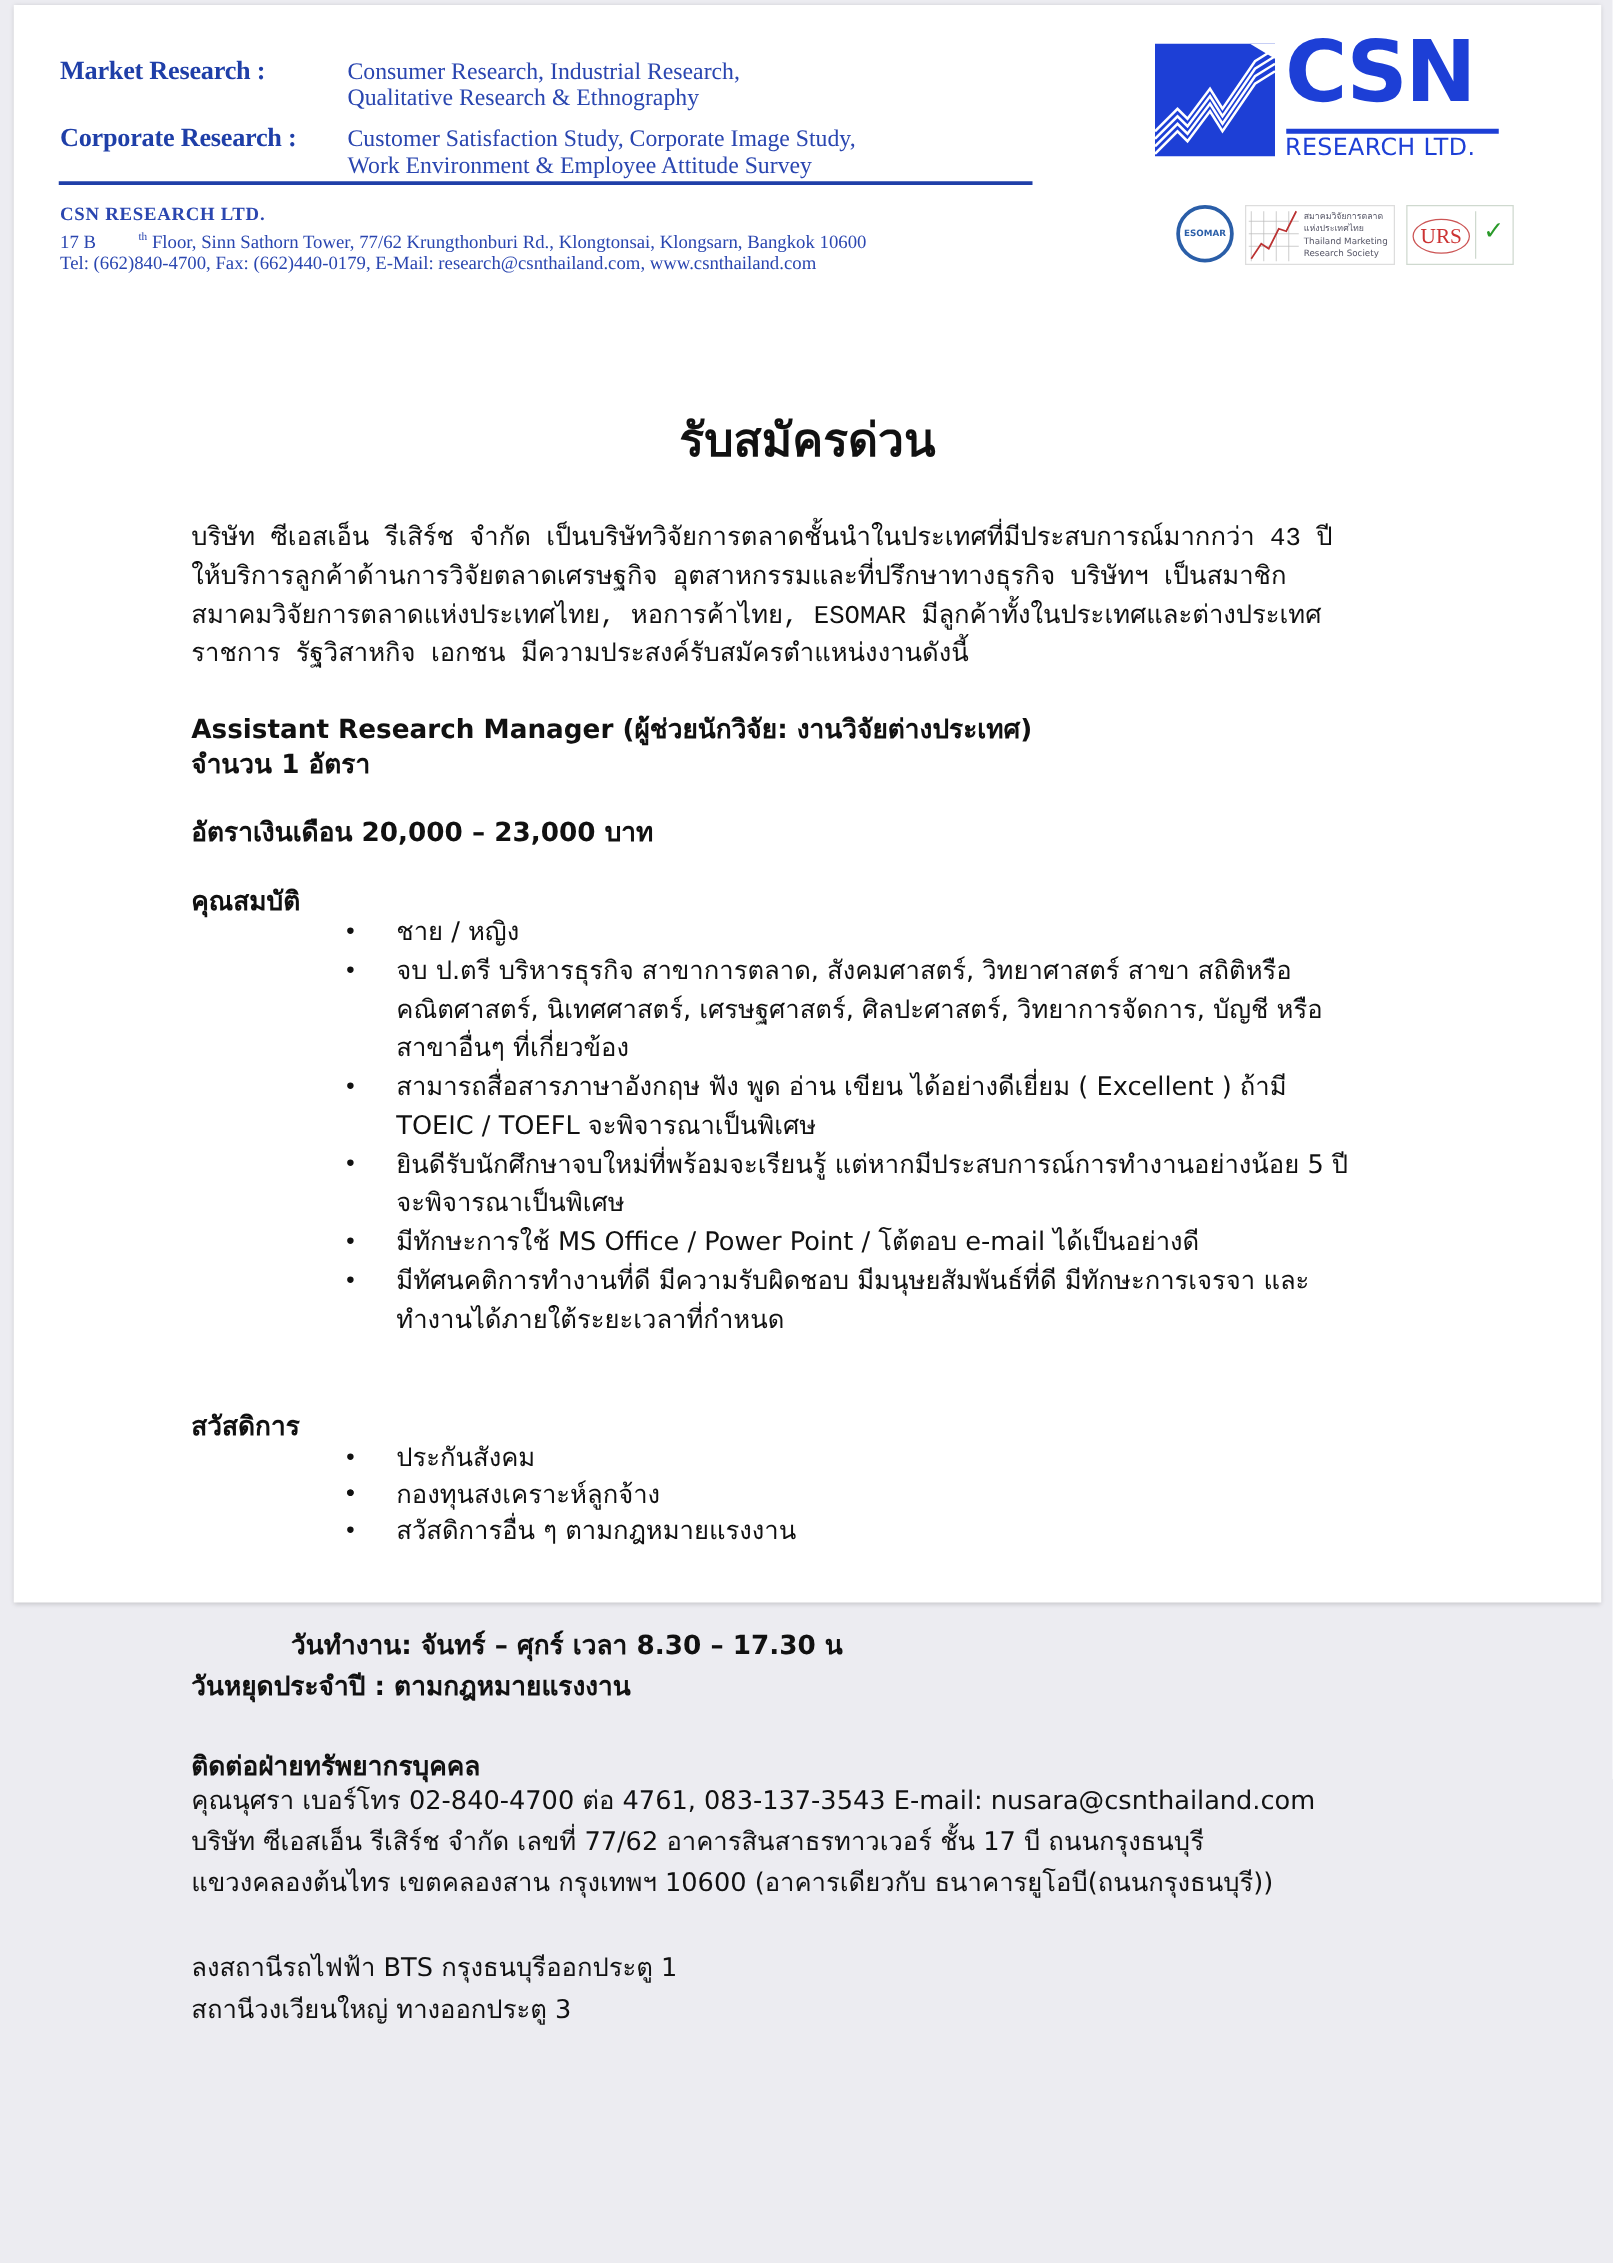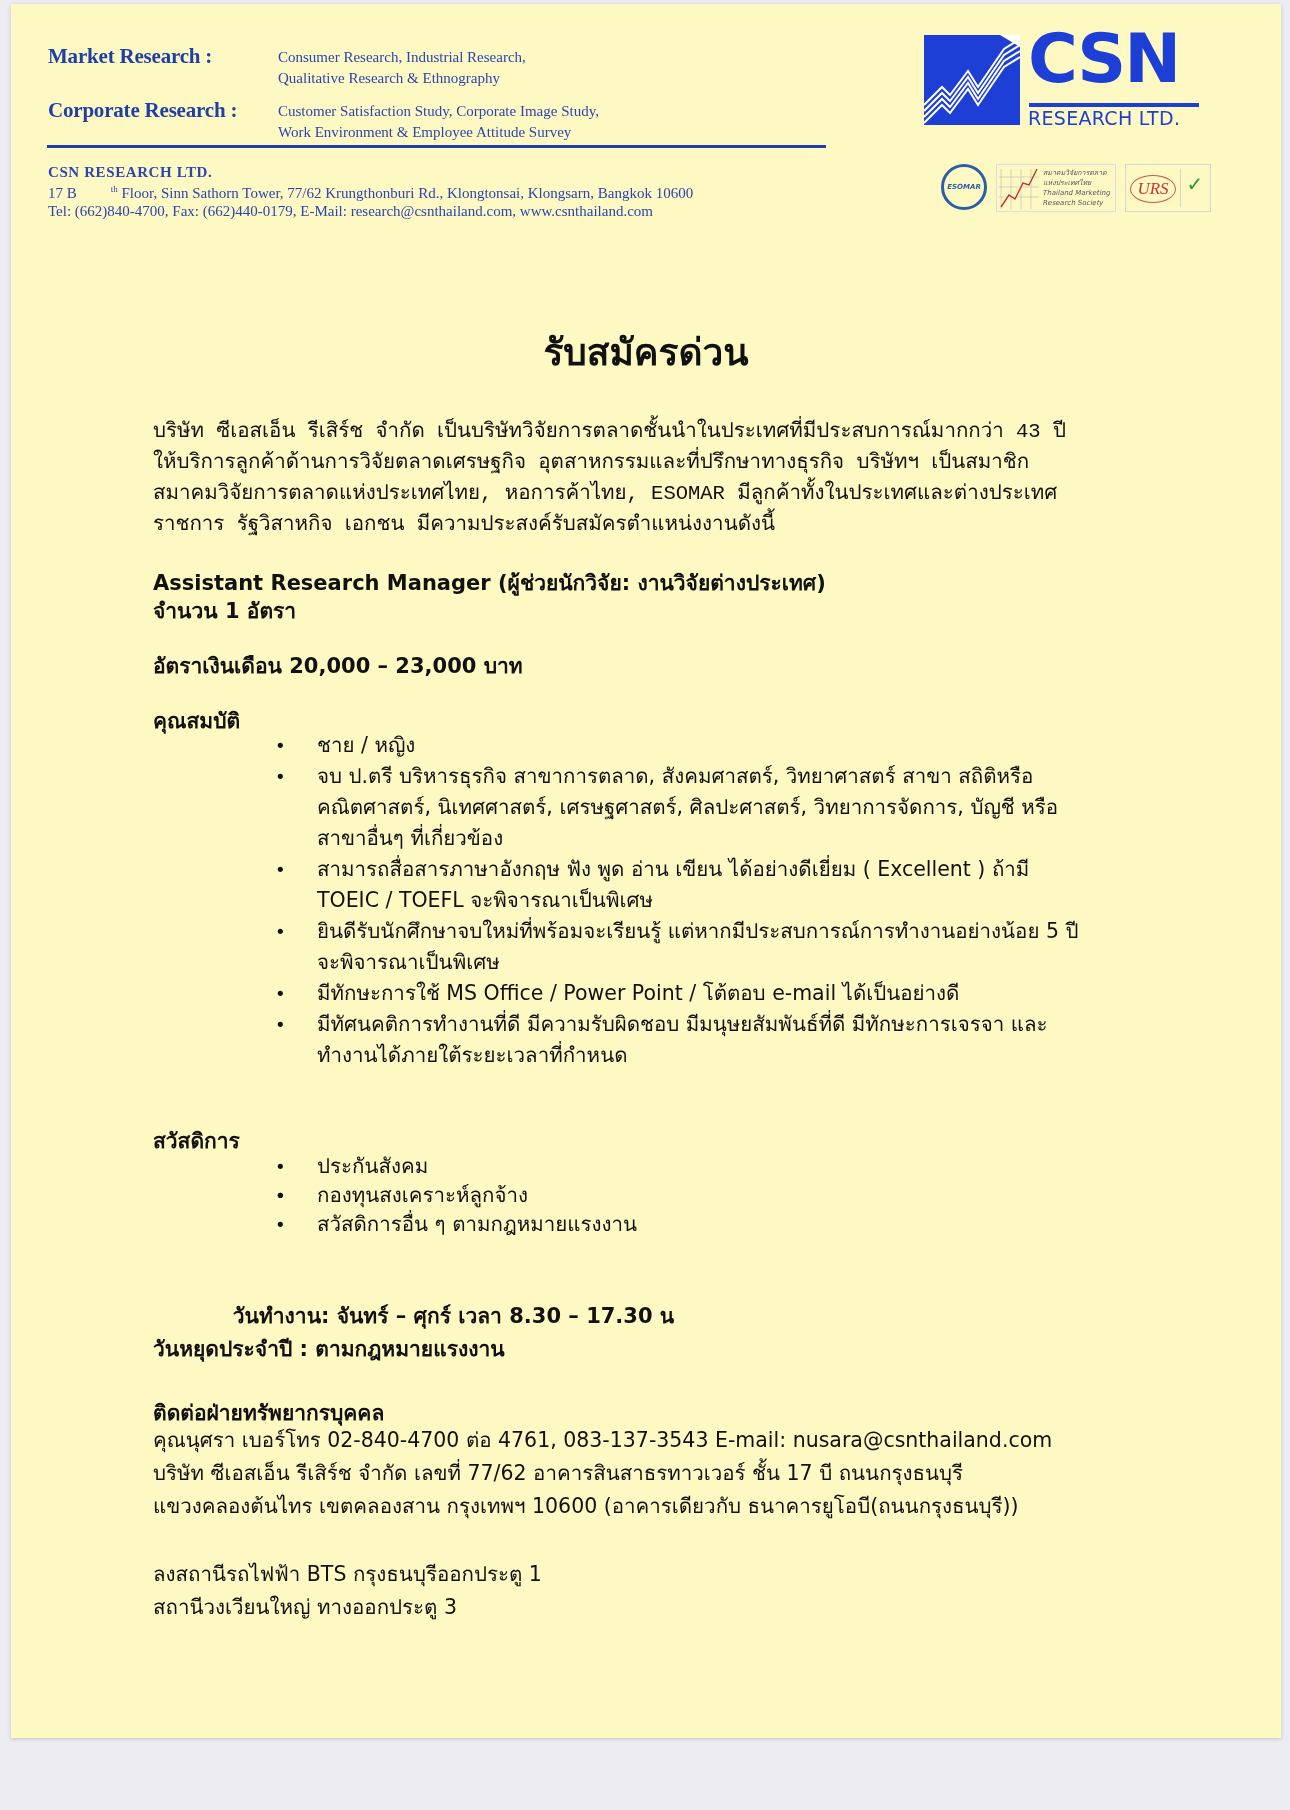--- a/index.html
+++ b/index.html
@@ -2,34 +2,34 @@
 <html><head>
 <meta charset="utf-8">
 <style>
   html, body { margin: 0; padding: 0; }
   body {
     width: 1290px; height: 1810px; position: relative; overflow: hidden;
     background: #ececf1;
     font-family: "DejaVu Sans", sans-serif;
   }
   .page {
-    position: absolute; left: 11px; top: 4px; width: 1270px; height: 1734px;
-    background: #fef9c3;
+    position: absolute; left: 11px; top: 4px; width: 1270px; height: 1278px;
+    background: #ffffff;
     box-shadow: 0 1px 4px rgba(0,0,0,0.18);
   }
   .abs { position: absolute; white-space: nowrap; }
 
   
   .lh-label {
     font-family: "Liberation Serif", serif; font-weight: bold;
     color: #1f3fa8; font-size: 21px; letter-spacing: -0.2px;
   }
   .lh-desc {
     font-family: "Liberation Serif", serif; color: #2a46b0;
-    font-size: 15px; line-height: 21px;
+    font-size: 19px; line-height: 21px;
   }
   .lh-rule { position: absolute; left: 36px; top: 141px; width: 779px; height: 3px; background: #1f3fa8; }
   .co-name { font-family: "Liberation Serif", serif; font-weight: bold; color: #2a46b0; font-size: 15px; letter-spacing: 0.6px; }
   .co-line { font-family: "Liberation Serif", serif; color: #2a46b0; font-size: 15px; }
   .co-line sup { font-size: 9px; margin-left: 34px; }
 
   
   .logo { position: absolute; left: 913px; top: 31px; width: 285px; height: 96px; }
   .logo-box { position: absolute; left: 0; top: 0; width: 96px; height: 90px; background: #1d3fd6; overflow: hidden; }
   .logo-box svg { position: absolute; left: 0; top: 0; }
@@ -38,21 +38,21 @@
     font-family: "DejaVu Sans", sans-serif; font-weight: bold; font-size: 68px;
     color: #1d3fd6; letter-spacing: -2px; line-height: 1;
   }
   .logo-bar { position: absolute; left: 105px; top: 68px; width: 170px; height: 4px; background: #1d3fd6; }
   .logo-sub {
     position: absolute; left: 104px; top: 74px;
     font-family: "DejaVu Sans", sans-serif; font-size: 19px; color: #1d3fd6;
     letter-spacing: 0.3px; line-height: 1;
   }
   .cert-row { position: absolute; left: 930px; top: 160px; height: 48px; width: 270px; }
-  .cert { position: absolute; top: 0; height: 48px; font-style: italic; }
+  .cert { position: absolute; top: 0; height: 48px; }
   .esomar {
     left: 0; width: 46px; height: 46px; border-radius: 50%;
     border: 3px solid #2a5ea8; box-sizing: border-box;
     font-size: 7px; color: #2a5ea8; font-weight: bold;
     display: flex; align-items: center; justify-content: center;
   }
   .tmrs { left: 55px; width: 120px; border: 1px solid #ddd; box-sizing: border-box; }
   .tmrs-graph { position: absolute; left: 0; top: 0; width: 44px; height: 46px; }
   .tmrs-text { position: absolute; left: 46px; top: 3px; font-size: 7px; color: #556; line-height: 10px; white-space: normal; width: 72px; }
   .urs { left: 184px; width: 86px; border: 1px solid #cfd9cf; box-sizing: border-box; }

